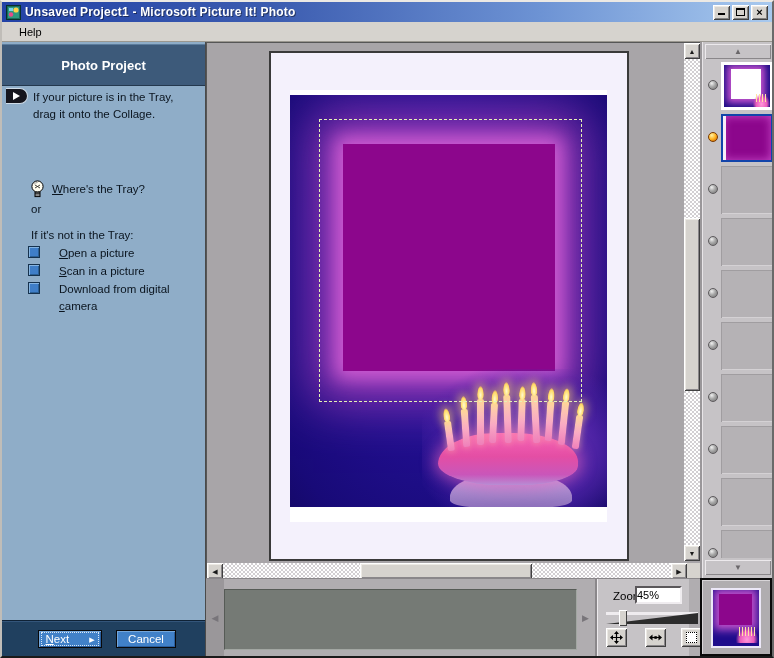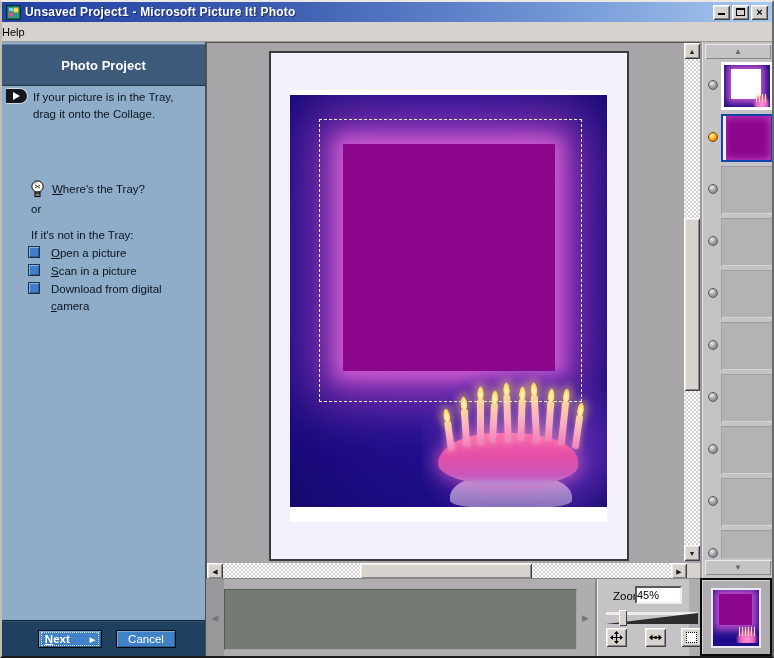--- a/index.html
+++ b/index.html
@@ -21,51 +21,51 @@
   .winbtn { width: 17px; height: 15px; background: #d6d3ce; position: relative;
     box-shadow: inset 1px 1px 0 #fff, inset -1px -1px 0 #404040, inset 2px 2px 0 #ece9e4, inset -2px -2px 0 #808080;
     display: flex; align-items: center; justify-content: center;
     font-size: 11px; font-weight: bold; color: #000; line-height: 1; }
   .glyph-min { width: 7px; height: 8px; border-bottom: 2px solid #000; margin-top: -2px; }
   .glyph-max { width: 9px; height: 8px; border: 1px solid #000; border-top: 2px solid #000; }
 
   
   .menubar { position: absolute; left: 0; top: 20px; width: 770px; height: 20px;
     background: #d6d3ce; border-bottom: 1px solid #9a978f; display: flex; align-items: center; }
-  .menu-item { font-size: 11px; color: #000; padding: 2px 0; }
+  .menu-item { font-size: 11px; color: #000; padding: 2px 0; margin-left: 17px; }
 
   
   .sidebar { position: absolute; left: 0; top: 40px; width: 204px; bottom: 0;
     background: #8fadc8; border-right: 1px solid #4a4a4a; }
   .sb-header { position: absolute; left: 0; top: 2px; right: 0; height: 42px;
     background: #3d5a7a; border-top: 1px solid #5d7d9d; border-bottom: 1px solid #24384e;
     color: #fff; font-size: 13px; font-weight: bold; display: flex; align-items: center; justify-content: center; }
   .bullet { position: absolute; left: 4px; top: 46px; width: 22px; height: 16px;
     background: #15151d; border: 1px solid #cfdce8; border-left: none; border-radius: 0 9px 9px 0; }
   .bullet::after { content: ""; position: absolute; left: 7px; top: 3px;
     border-left: 7px solid #fff; border-top: 4px solid transparent; border-bottom: 4px solid transparent; }
   .sb-text { color: #0a141e; font-size: 11.5px; line-height: 1.45; }
   .instruction { position: absolute; left: 31px; top: 47px; width: 152px; }
   .tip-row { position: absolute; left: 28px; top: 138px; display: flex; align-items: center; gap: 7px; }
   .or-label { position: absolute; left: 29px; top: 161px; font-weight: normal; font-size: 11.5px; color: #0a141e; }
   .notintray { position: absolute; left: 29px; top: 185px; }
-  .link-row { position: absolute; left: 26px; display: flex; gap: 11px; cursor: pointer; }
+  .link-row { position: absolute; left: 26px; display: flex; gap: 19px; cursor: pointer; }
   .sq-icon { width: 12px; height: 12px; margin-top: 1px; flex: 0 0 auto; background: #3f7ec8;
     border: 1px solid #16324e; box-shadow: inset 1px 1px 0 #85b4e2, inset -1px -1px 0 #2b5f94; }
   .link-label { font-size: 11.5px; color: #0a141e; line-height: 1.45; }
   .u { text-decoration: underline; }
   .sb-footer { position: absolute; left: 0; right: 0; bottom: 0; height: 36px;
     background: #20405f; border-top: 1px solid #0f2236; box-shadow: inset 0 1px 0 #33557a; }
   .blue-btn { position: absolute; top: 9px; height: 18px; background: #4181c8;
     border: 1px solid #090909; color: #fff; font-size: 11.5px;
     box-shadow: inset 1px 1px 0 #74a6da, inset -1px -1px 0 #2b5f9e;
     display: flex; align-items: center; justify-content: center; cursor: pointer; }
   .btn-next { left: 36px; width: 64px; }
   .btn-cancel { left: 114px; width: 60px; }
-  .focus-wrap { border: 1px dotted #d8e8f8; padding: 0 3px; display: flex; align-items: center; gap: 20px; font-weight: bold; }
+  .focus-wrap { border: 1px dotted #d8e8f8; padding: 0 3px; display: flex; align-items: center; gap: 20px; }
   .next-arrow { font-size: 7px; line-height: 1; }
 
   
   .canvas { position: absolute; left: 204px; top: 40px; width: 494px; height: 536px;
     background: #a8a5a8; border-top: 1px solid #565656; border-left: 1px solid #565656; }
   .page { position: absolute; left: 62px; top: 8px; width: 360px; height: 510px;
     background: #f4f1fc; border: 2px solid #3a3a3a; }
   .mat { position: absolute; left: 19px; top: 37px; width: 317px; height: 432px; background: #ffffff; }
   .artwork { position: absolute; left: 19px; top: 42px; width: 317px; height: 412px; overflow: hidden;
     background: radial-gradient(ellipse at 48% 42%, #2c14a2 0%, #221092 45%, #180a78 85%, #140866 100%); }

